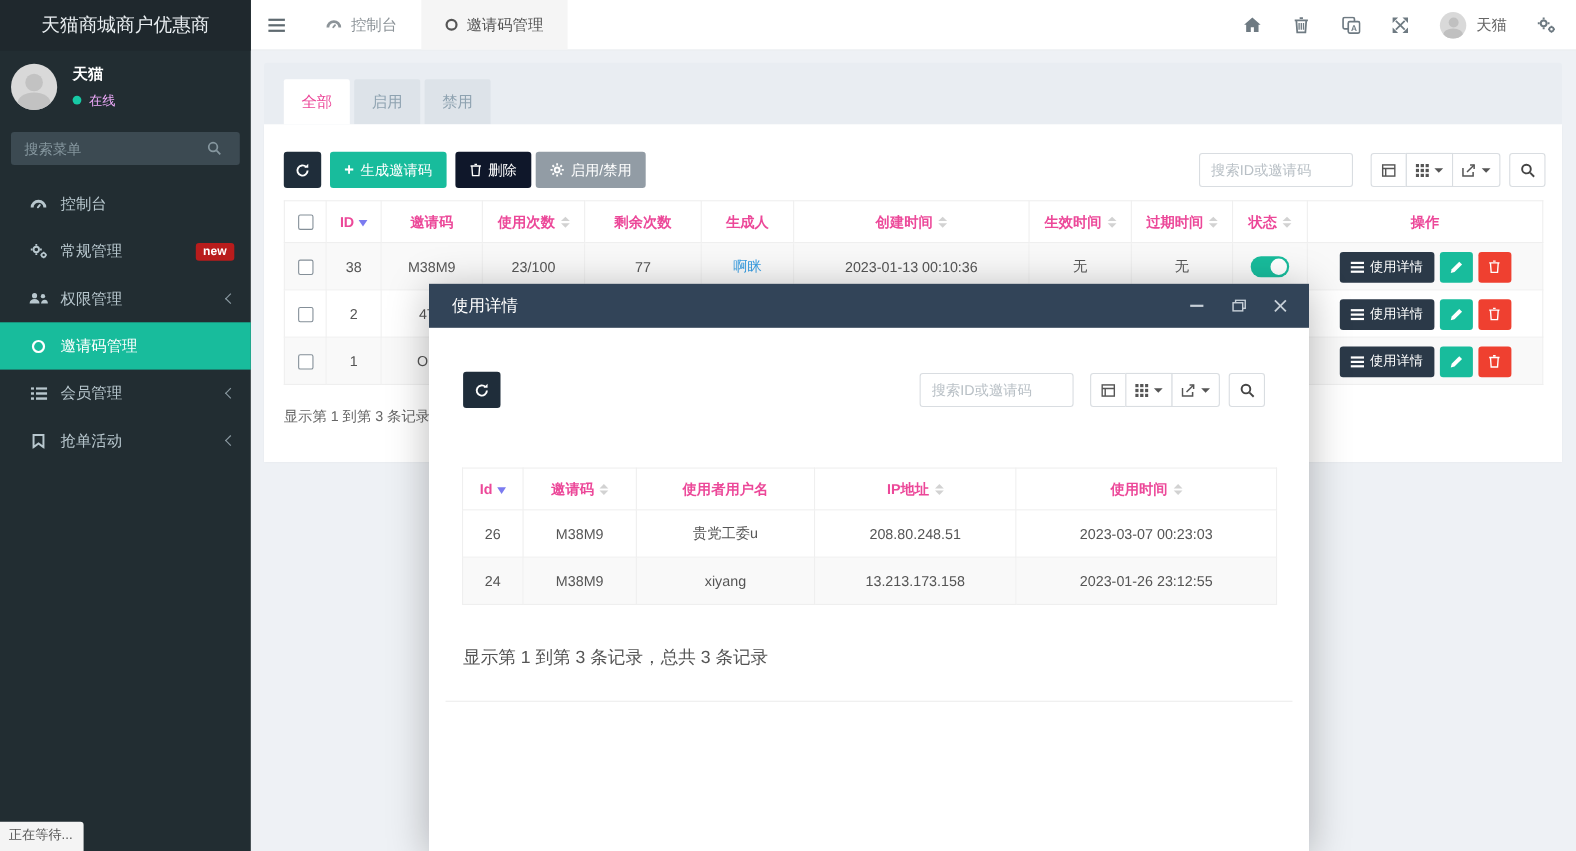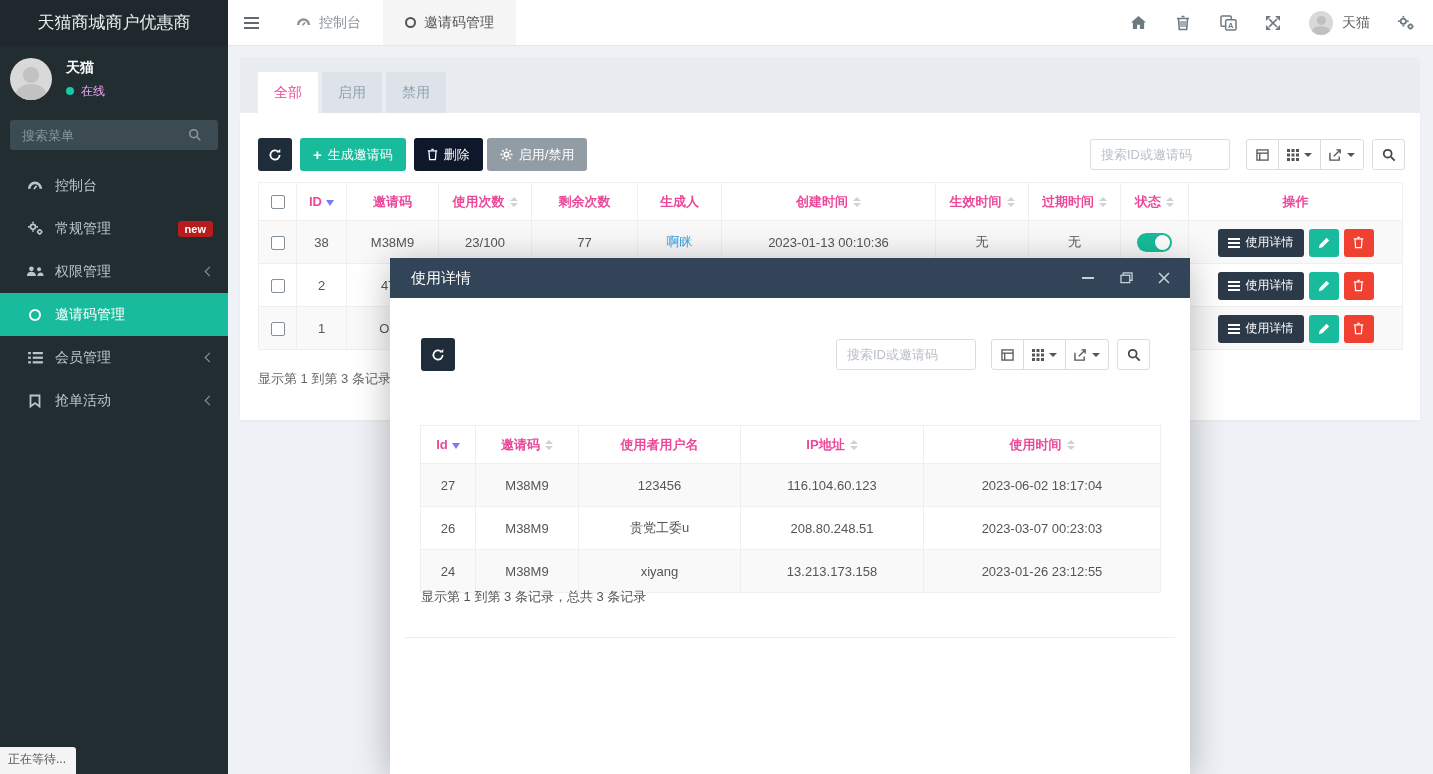--- a/index.html
+++ b/index.html
@@ -102,21 +102,21 @@
   .mtitle { color:#fff; font-size:15px; }
   .mctrls { margin-left:auto; display:flex; align-items:center; gap:22px; }
   .mc { color:#c7d0d8; cursor:pointer; display:inline-flex; align-items:center; justify-content:center; width:16px; height:16px; }
   .mc-min i { width:12px; height:2px; background:#c7d0d8; display:block; }
   .mbody { position:relative; height:476px; }
   .m-refresh { position:absolute; left:31px; top:40px; }
   .mtools { position:absolute; right:40px; top:41px; display:flex; align-items:center; }
   .modal-grid { position:absolute; left:30px; top:127px; width:740px; }
   .modal-grid td { height:36px; }
   .modal-grid th { height:36px; }
-  .msummary { position:absolute; left:31px; top:290px; font-size:13px; color:#555; }
+  .msummary { position:absolute; left:31px; top:290px; font-size:16px; color:#555; }
   .mhr { position:absolute; left:15px; right:15px; top:339px; border-top:1px solid #ededed; }
 
   svg { display:block; }
 </style>
 </head>
 <body>
 
 <aside class="sidebar">
   <div class="brand">天猫商城商户优惠商</div>
 
@@ -653,27 +653,20 @@
                 <i class="up"></i>
                 <i class="dn"></i>
               </span></th>
           <th><span>使用时间</span><span class="sorter">
                 <i class="up"></i>
                 <i class="dn"></i>
               </span></th>
         </tr>
       </thead>
       <tbody>
-        <tr class="odd">
-          <td>27</td>
-          <td>M38M9</td>
-          <td>123456</td>
-          <td>116.104.60.123</td>
-          <td>2023-06-02 18:17:04</td>
-        </tr>
         <tr>
           <td>26</td>
           <td>M38M9</td>
           <td>贵党工委u</td>
           <td>208.80.248.51</td>
           <td>2023-03-07 00:23:03</td>
         </tr>
         <tr class="odd">
           <td>24</td>
           <td>M38M9</td>

